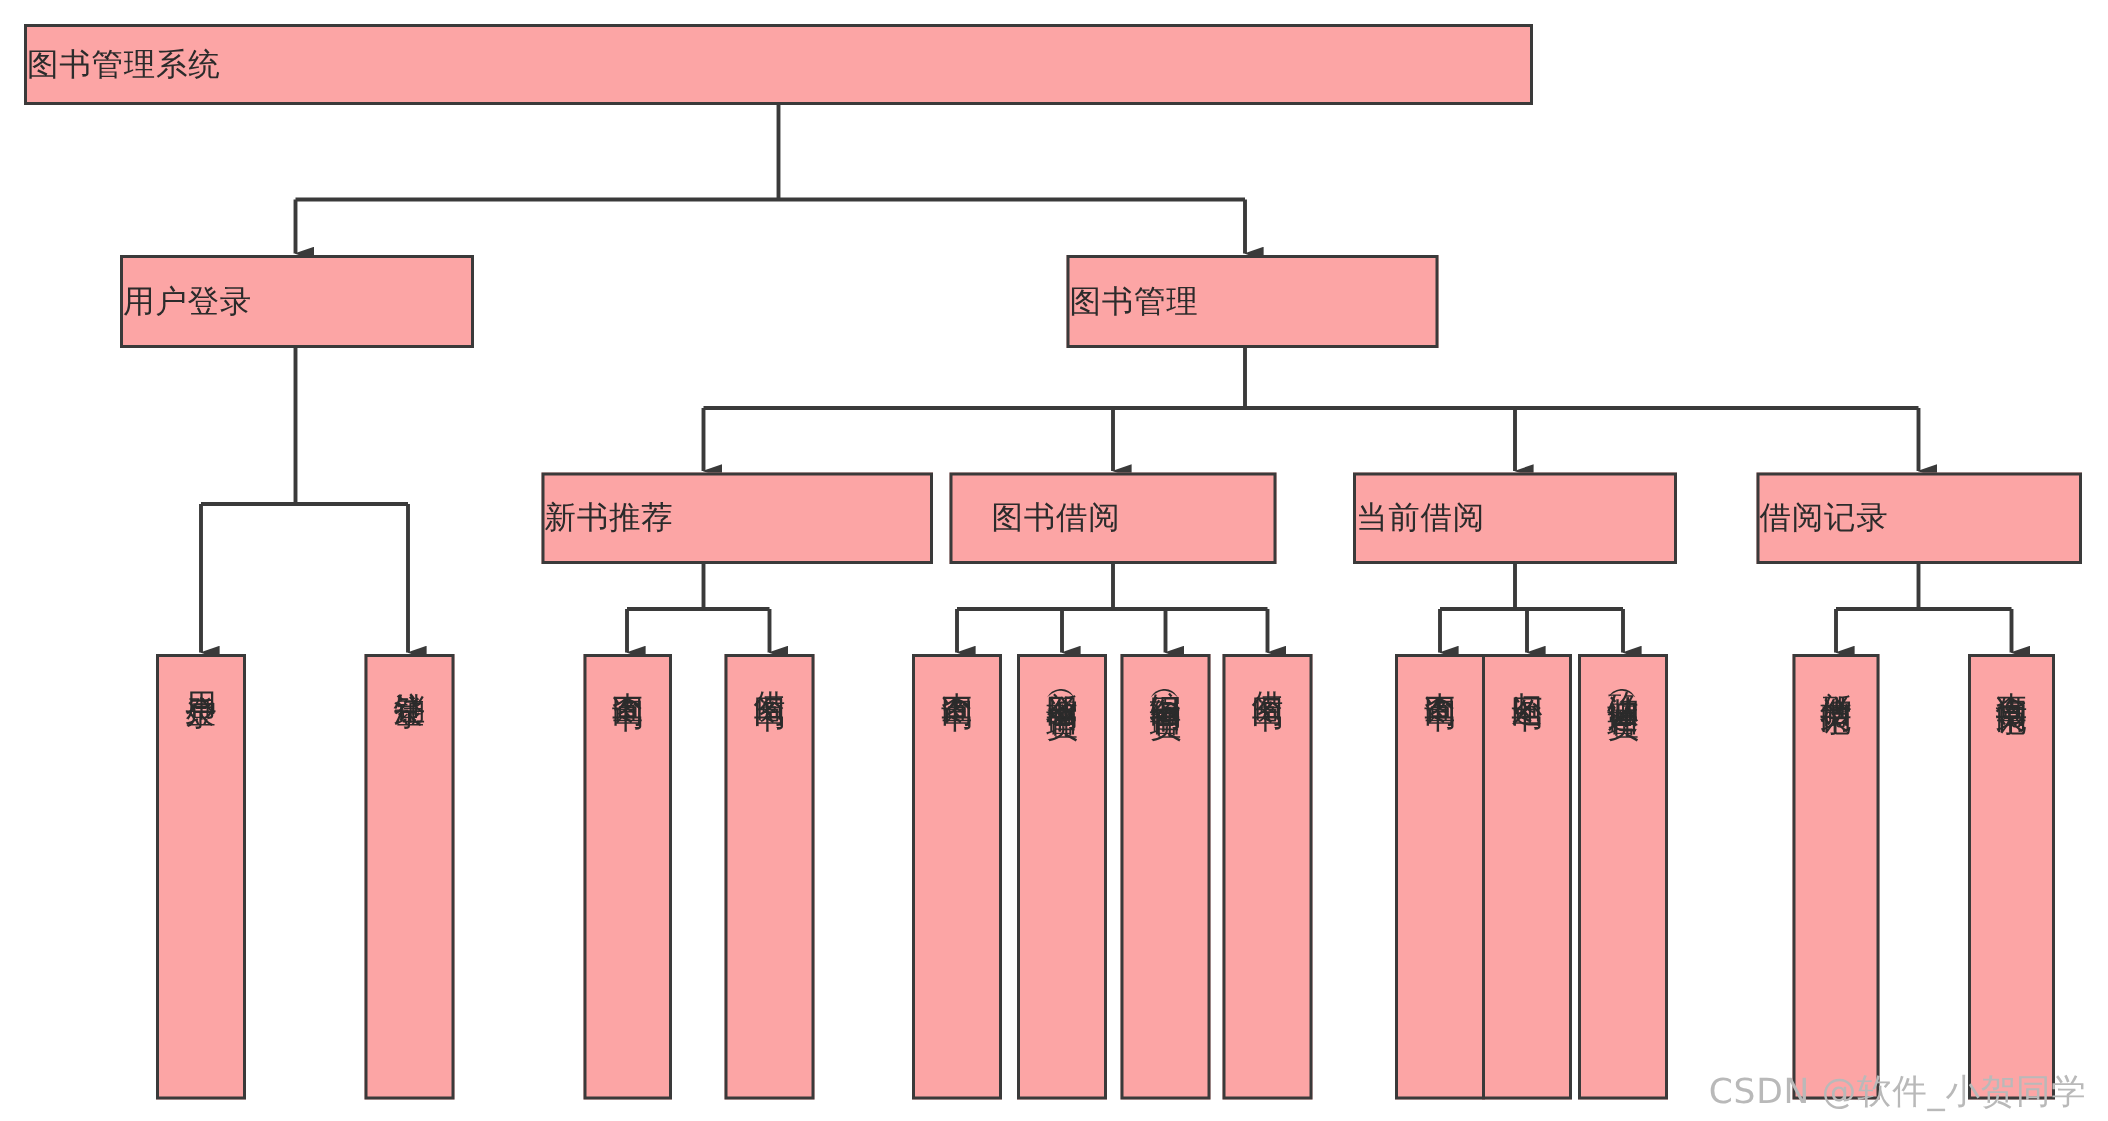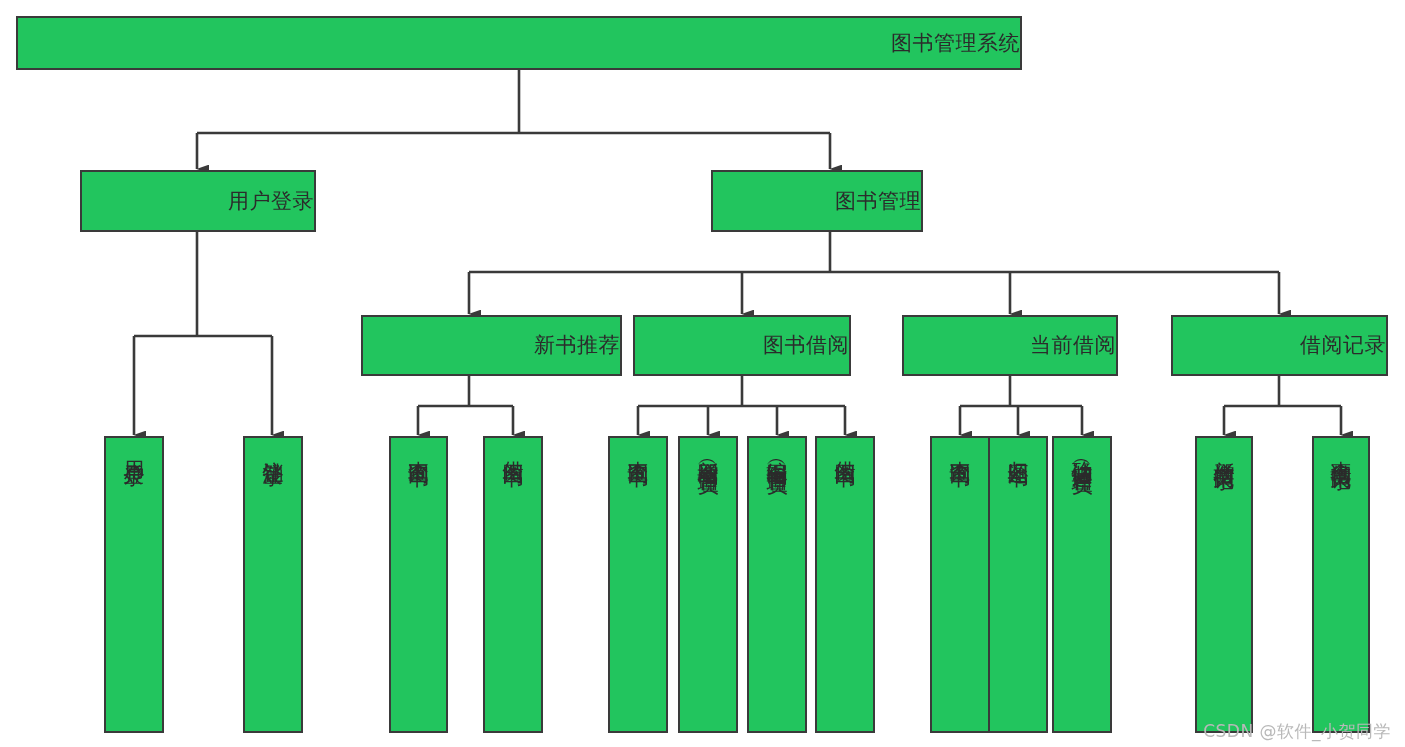--- a/index.html
+++ b/index.html
@@ -18,25 +18,25 @@
   svg.edges {
     position: absolute;
     left: 0;
     top: 0;
     width: 1405px;
     height: 747px;
   }
   .node {
     position: absolute;
     box-sizing: border-box;
-    background: #22c55e;
+    background: #fca5a5;
     border: 2.5px solid #3a3a3a;
     display: flex;
     align-items: center;
-    justify-content: flex-end;
+    justify-content: flex-start;
     color: #2b2b2b;
   }
   .node .label {
     display: block;
     text-align: center;
     line-height: 1.28;
     letter-spacing: 0.5px;
   }
   .node.h .label {
     font-size: 21px;
@@ -51,21 +51,21 @@
     text-orientation: upright;
     font-size: 21px;
     letter-spacing: 2px;
     line-height: 1.05;
     margin: 0 auto;
   }
   .watermark {
     position: absolute;
     right: 14px;
     bottom: 4px;
-    font-size: 17px;
+    font-size: 23px;
     color: #b9b9b9;
     letter-spacing: 0.5px;
     white-space: nowrap;
     font-family: "DejaVu Sans", "Liberation Sans", sans-serif;
   }
 </style>
 </head>
 <body>
 
 <div id="canvas">
@@ -133,29 +133,29 @@
   </svg>
 
   <div class="node h" style="left:16px; top:16px; width:1006px; height:54px;">
     <span class="label">图书管理系统</span>
   </div>
 
   <div class="node h" style="left:80px; top:170px; width:236px; height:62px;">
     <span class="label">用户登录</span>
   </div>
 
-  <div class="node h" style="left:711px; top:170px; width:212px; height:62px;">
+  <div class="node h" style="left:711px; top:170px; width:248px; height:62px;">
     <span class="label">图书管理</span>
   </div>
 
   <div class="node h" style="left:361px; top:315px; width:261px; height:61px;">
     <span class="label">新书推荐</span>
   </div>
 
-  <div class="node h" style="left:633px; top:315px; width:218px; height:61px;">
+  <div class="node h" style="left:633px; top:315px; width:218px; height:61px;padding-left:26px;">
     <span class="label">图书借阅</span>
   </div>
 
   <div class="node h" style="left:1171px; top:315px; width:217px; height:61px;">
     <span class="label">借阅记录</span>
   </div>
 
   <div class="node h" style="left:902px; top:315px; width:216px; height:61px;">
     <span class="label">当前借阅</span>
   </div>

